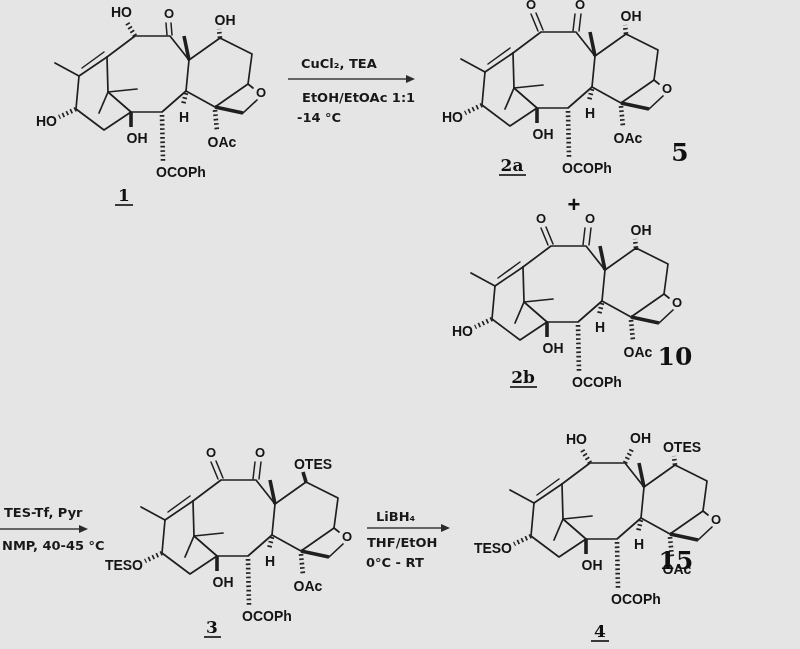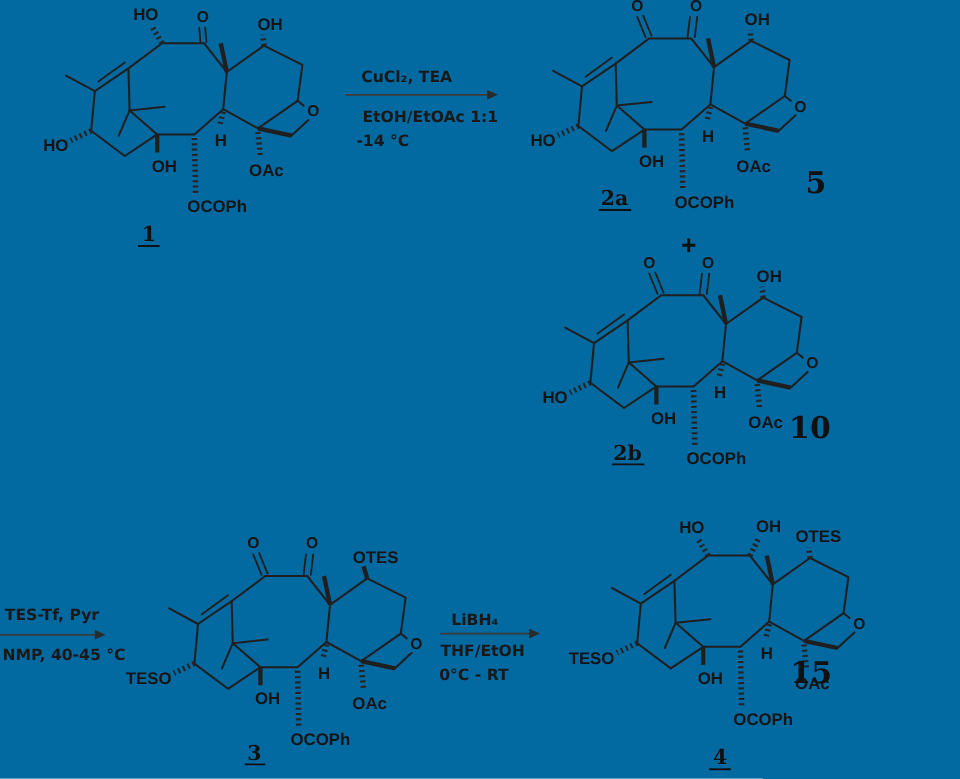--- a/index.html
+++ b/index.html
@@ -1,16 +1,16 @@
 <!DOCTYPE html>
 <html><head>
 <meta charset="utf-8">
 <style>
   html,body{margin:0;padding:0;background:#ffffff;}
-  .stage{position:relative;width:800px;height:649px;background:#0369a1;overflow:hidden;}
+  .stage{position:relative;width:800px;height:649px;background:#e5e5e5;overflow:hidden;}
   svg{display:block;}
   .bond{stroke:#1f1f1f;stroke-width:1.7;fill:none;stroke-linecap:round;stroke-linejoin:round;}
   .dbl{stroke-width:1.5;}
   .bold{stroke-width:3.6;stroke-linecap:butt;}
   .hash{stroke:#232323;stroke-width:4.6;fill:none;stroke-dasharray:1.7 2.7;stroke-linecap:butt;}
   .lbl{font-family:"Liberation Sans",sans-serif;font-weight:bold;font-size:14px;fill:#141414;}
   .lblsm{font-size:13px;}
   .rg{font-family:"DejaVu Sans","Liberation Sans",sans-serif;font-weight:bold;font-size:13px;fill:#181818;}
   .cname{font-family:"DejaVu Serif","Liberation Serif",serif;font-weight:bold;font-size:17px;fill:#101010;}
   .badge{font-family:"DejaVu Serif","Liberation Serif",serif;font-weight:bold;font-size:25px;fill:#101010;}

